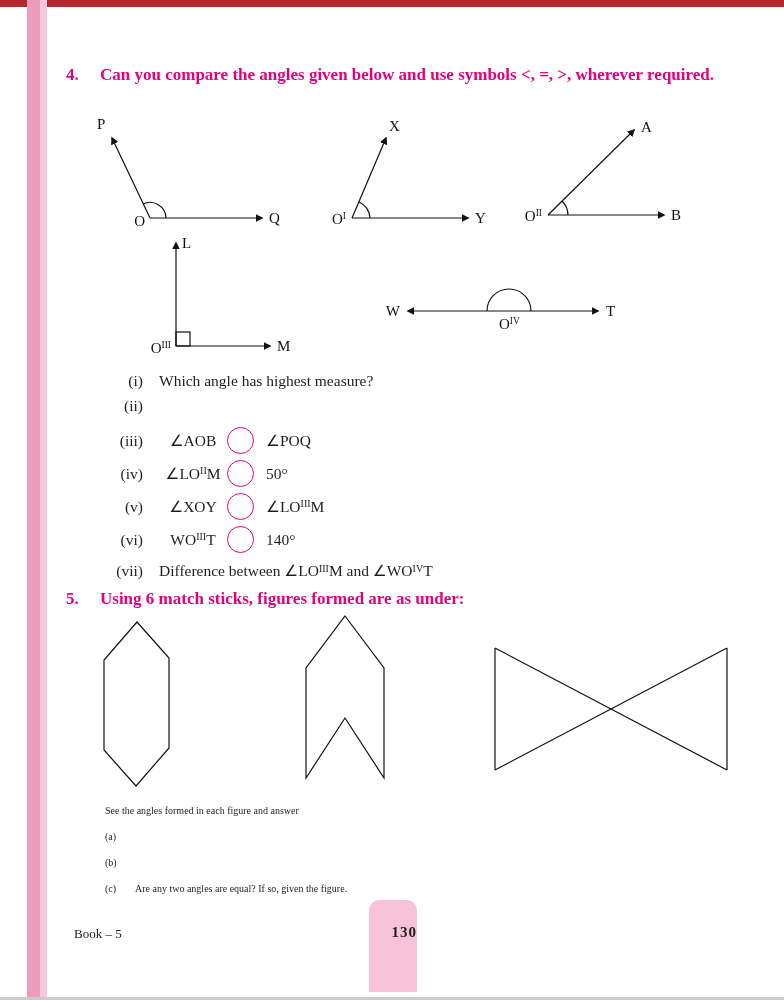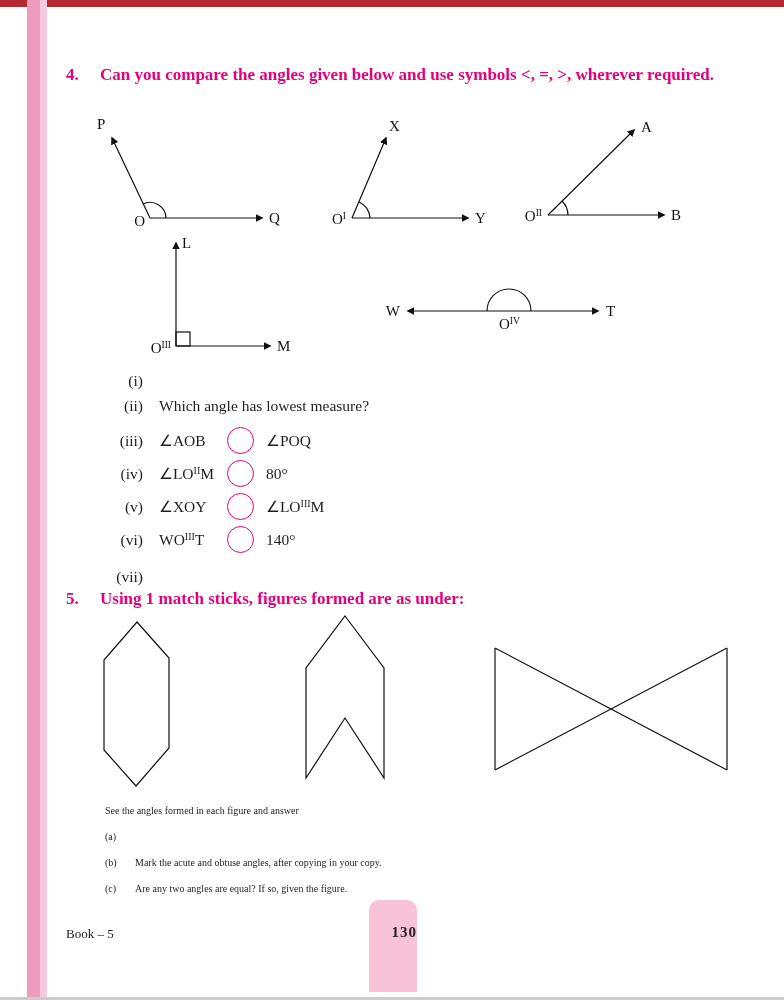--- a/index.html
+++ b/index.html
@@ -22,32 +22,32 @@
   #svg-angles { top:115px; left:95px; }
   #svg-matches { top:612px; left:95px; }
   svg text { font-family:"Liberation Serif", serif; font-size:15px; fill:#111111; }
   svg .stroke { stroke:#111111; stroke-width:1.2; fill:none; }
 
   .sub-block { position:absolute; top:368px; left:105px; width:610px; font-size:15.5px; }
   .srow { display:flex; align-items:center; }
   .srow.simple { height:25px; }
   .srow.circ { height:33px; }
   .srow.first-circ { margin-top:6px; }
-  .srow.last { height:30px;align-items:flex-end; }
+  .srow.last { height:30px; }
   .qn { width:38px; text-align:right; margin-right:16px; flex:none; }
-  .lexpr { width:68px; flex:none; }
+  .lexpr { width:68px; flex:none;text-align:center; }
   .acircle { width:27px; height:27px; box-sizing:border-box; border:1.8px solid #e4007c;
              border-radius:50%; flex:none; margin-right:12px; background:#fff; }
   sup { font-size:10px; vertical-align:baseline; position:relative; top:-0.45em; line-height:0; }
 
   .q5-text { position:absolute; top:798px; left:105px; font-size:10px; line-height:26px; width:600px; }
   .q5-text .irow { display:flex; }
   .q5-text .inum { width:30px; flex:none; }
 
-  .footer-left { position:absolute; left:66px; top:926px; font-size:13px; color:#222; }
+  .footer-left { position:absolute; left:74px; top:926px; font-size:13px; color:#222; }
   .page-tab { position:absolute; left:369px; top:900px; width:48px; height:92px;
               background:#f8c3d7; border-radius:10px 10px 0 0; text-align:right; }
   .page-tab .pnum { display:block; margin-top:24px; font-weight:bold; font-size:15px; letter-spacing:1px; color:#222; }
 </style>
 </head>
 <body>
 
 <div class="page">
   <div class="topbar"></div>
   <div class="strip-outer"></div>
@@ -106,83 +106,83 @@
       <path class="stroke" d="M 392 196 A 22 22 0 0 1 436 196"></path>
       <text x="305" y="201" text-anchor="end">W</text>
       <text x="511" y="201">T</text>
       <text x="404" y="214"><tspan>O</tspan><tspan dy="-5" font-size="9.5">IV</tspan></text>
     </g>
   </svg>
 
   <div class="sub-block">
     <div class="srow simple">
       <span class="qn">(i)</span>
+      <span>Which angle has highest measure?</span>
     </div>
     <div class="srow simple">
       <span class="qn">(ii)</span>
-      <span>Which angle has lowest measure?</span>
     </div>
 
     <div class="srow circ first-circ">
       <span class="qn">(iii)</span>
       <span class="lexpr">∠AOB</span>
       <span class="acircle"></span>
       <span>∠POQ</span>
     </div>
 
     <div class="srow circ">
       <span class="qn">(iv)</span>
       <span class="lexpr"><span>∠LO</span><sup>II</sup><span>M</span></span>
       <span class="acircle"></span>
-      <span>80°</span>
+      <span>50°</span>
     </div>
 
     <div class="srow circ">
       <span class="qn">(v)</span>
       <span class="lexpr">∠XOY</span>
       <span class="acircle"></span>
       <span><span>∠LO</span><sup>III</sup><span>M</span></span>
     </div>
 
     <div class="srow circ">
       <span class="qn">(vi)</span>
       <span class="lexpr"><span>WO</span><sup>III</sup><span>T</span></span>
       <span class="acircle"></span>
       <span>140°</span>
     </div>
 
     <div class="srow last">
       <span class="qn">(vii)</span>
+      <span><span>Difference between ∠LO</span><sup>III</sup><span>M and ∠WO</span><sup>IV</sup><span>T</span></span>
     </div>
   </div>
 
   <div class="q-heading" id="q5-heading">
     <span class="qno">5.</span>
-    <div class="htext">Using 1 match sticks, figures formed are as under:</div>
+    <div class="htext">Using 6 match sticks, figures formed are as under:</div>
   </div>
 
   <svg id="svg-matches" class="diag-svg" width="645" height="182" viewBox="0 0 645 182">
     <polygon class="stroke" points="42,10 74,46 74,136 41,174 9,138 9,48"></polygon>
     <polygon class="stroke" points="250,4 289,56 289,166 250,106 211,166 211,56"></polygon>
     <g>
       <line class="stroke" x1="400" y1="36" x2="400" y2="158"></line>
       <line class="stroke" x1="632" y1="36" x2="632" y2="158"></line>
       <line class="stroke" x1="400" y1="36" x2="632" y2="158"></line>
       <line class="stroke" x1="400" y1="158" x2="632" y2="36"></line>
     </g>
   </svg>
 
   <div class="q5-text">
     <div>See the angles formed in each figure and answer</div>
     <div class="irow">
       <span class="inum">(a)</span>
     </div>
     <div class="irow">
       <span class="inum">(b)</span>
-      <span>Mark the acute and obtuse angles, after copying in your copy.</span>
     </div>
     <div class="irow">
       <span class="inum">(c)</span>
       <span>Are any two angles are equal? If so, given the figure.</span>
     </div>
   </div>
 
   <div class="footer-left">Book – 5</div>
   <div class="page-tab">
     <span class="pnum">130</span>

